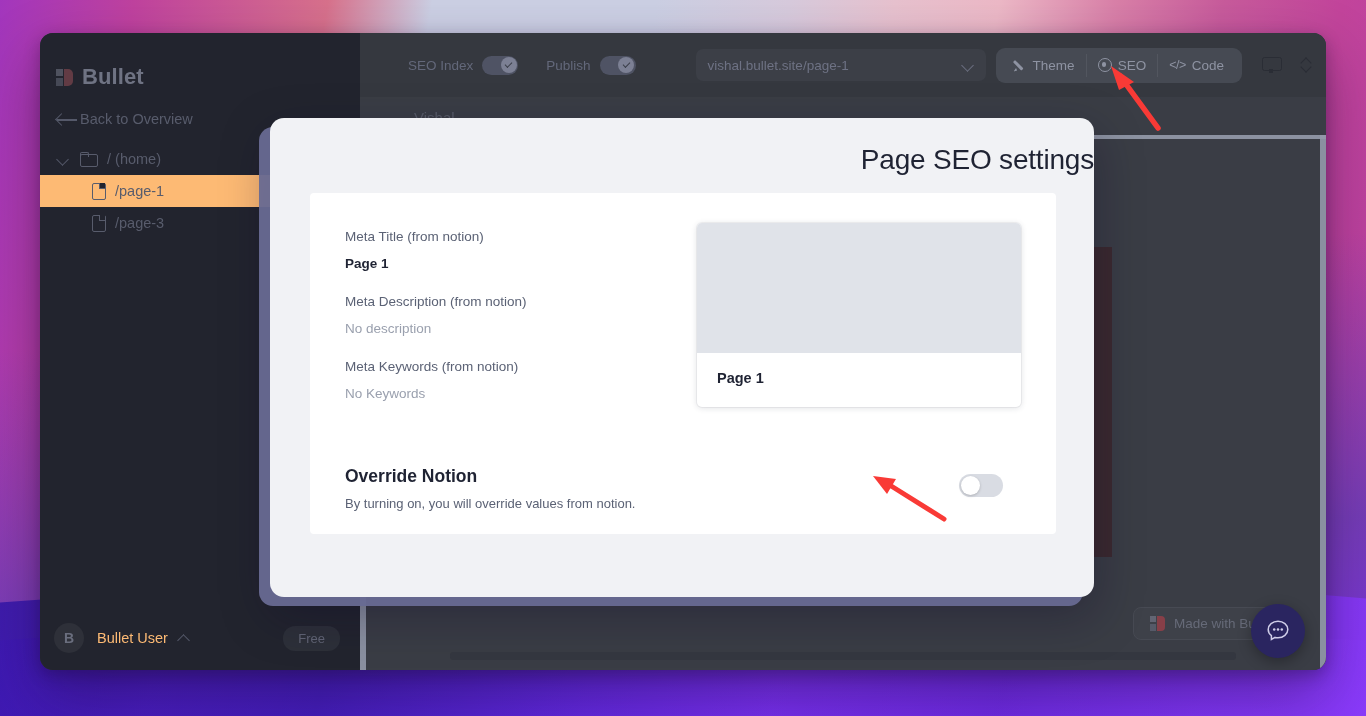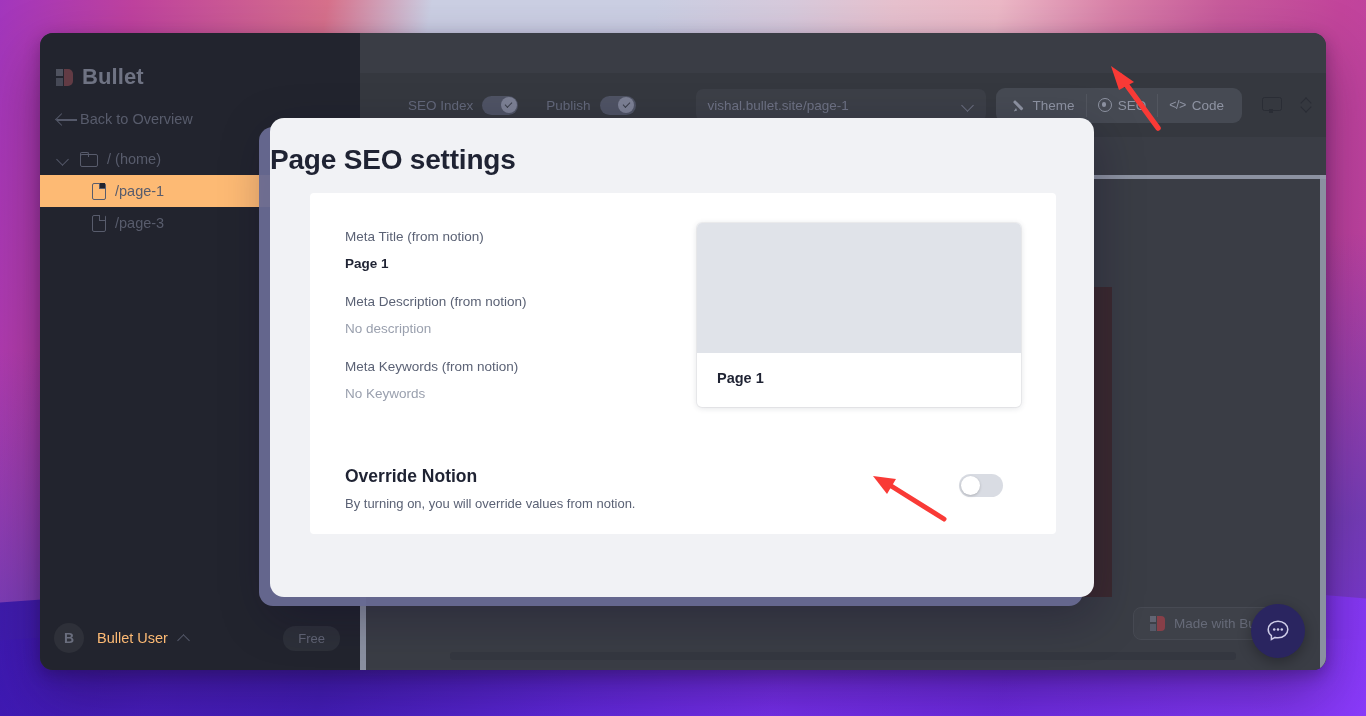--- a/index.html
+++ b/index.html
@@ -197,21 +197,20 @@
   }
   #topbar {
     height: 64px;
     flex: none;
     background: #35383f;
     display: flex;
     align-items: center;
     padding: 0 14px 0 48px;
     position: relative;
     z-index: 3;
-    margin-top: 40px;
   }
   .sw-group { display: flex; align-items: center; gap: 9px; }
   .sw-label { font-size: 13.5px; color: #63687a; }
   .switch {
     width: 36px; height: 19px; border-radius: 10px;
     background: #4f5364; position: relative; flex: none; cursor: pointer;
   }
   .switch .knob {
     position: absolute; right: 1.5px; top: 1.5px;
     width: 16px; height: 16px; border-radius: 50%;
@@ -371,23 +370,23 @@
     left: 270px; top: 118px;
     width: 824px; height: 479px;
     background: #f1f2f5;
     border-radius: 14px;
     z-index: 10;
     box-shadow:
       -11px 9px 0 0 rgba(104,106,146,.95),
       0 18px 48px rgba(15,10,40,.35);
   }
   #modal-title {
-    text-align: left;
+    text-align: right;
     font-size: 28px;
-    font-weight: 700;
+    font-weight: 400;
     color: #1f2333;
     padding-top: 26px;
     letter-spacing: -.2px;
   }
   #modal-card {
     position: absolute;
     left: 40px; top: 75px;
     width: 746px;
     background: #ffffff;
     border-radius: 4px;

